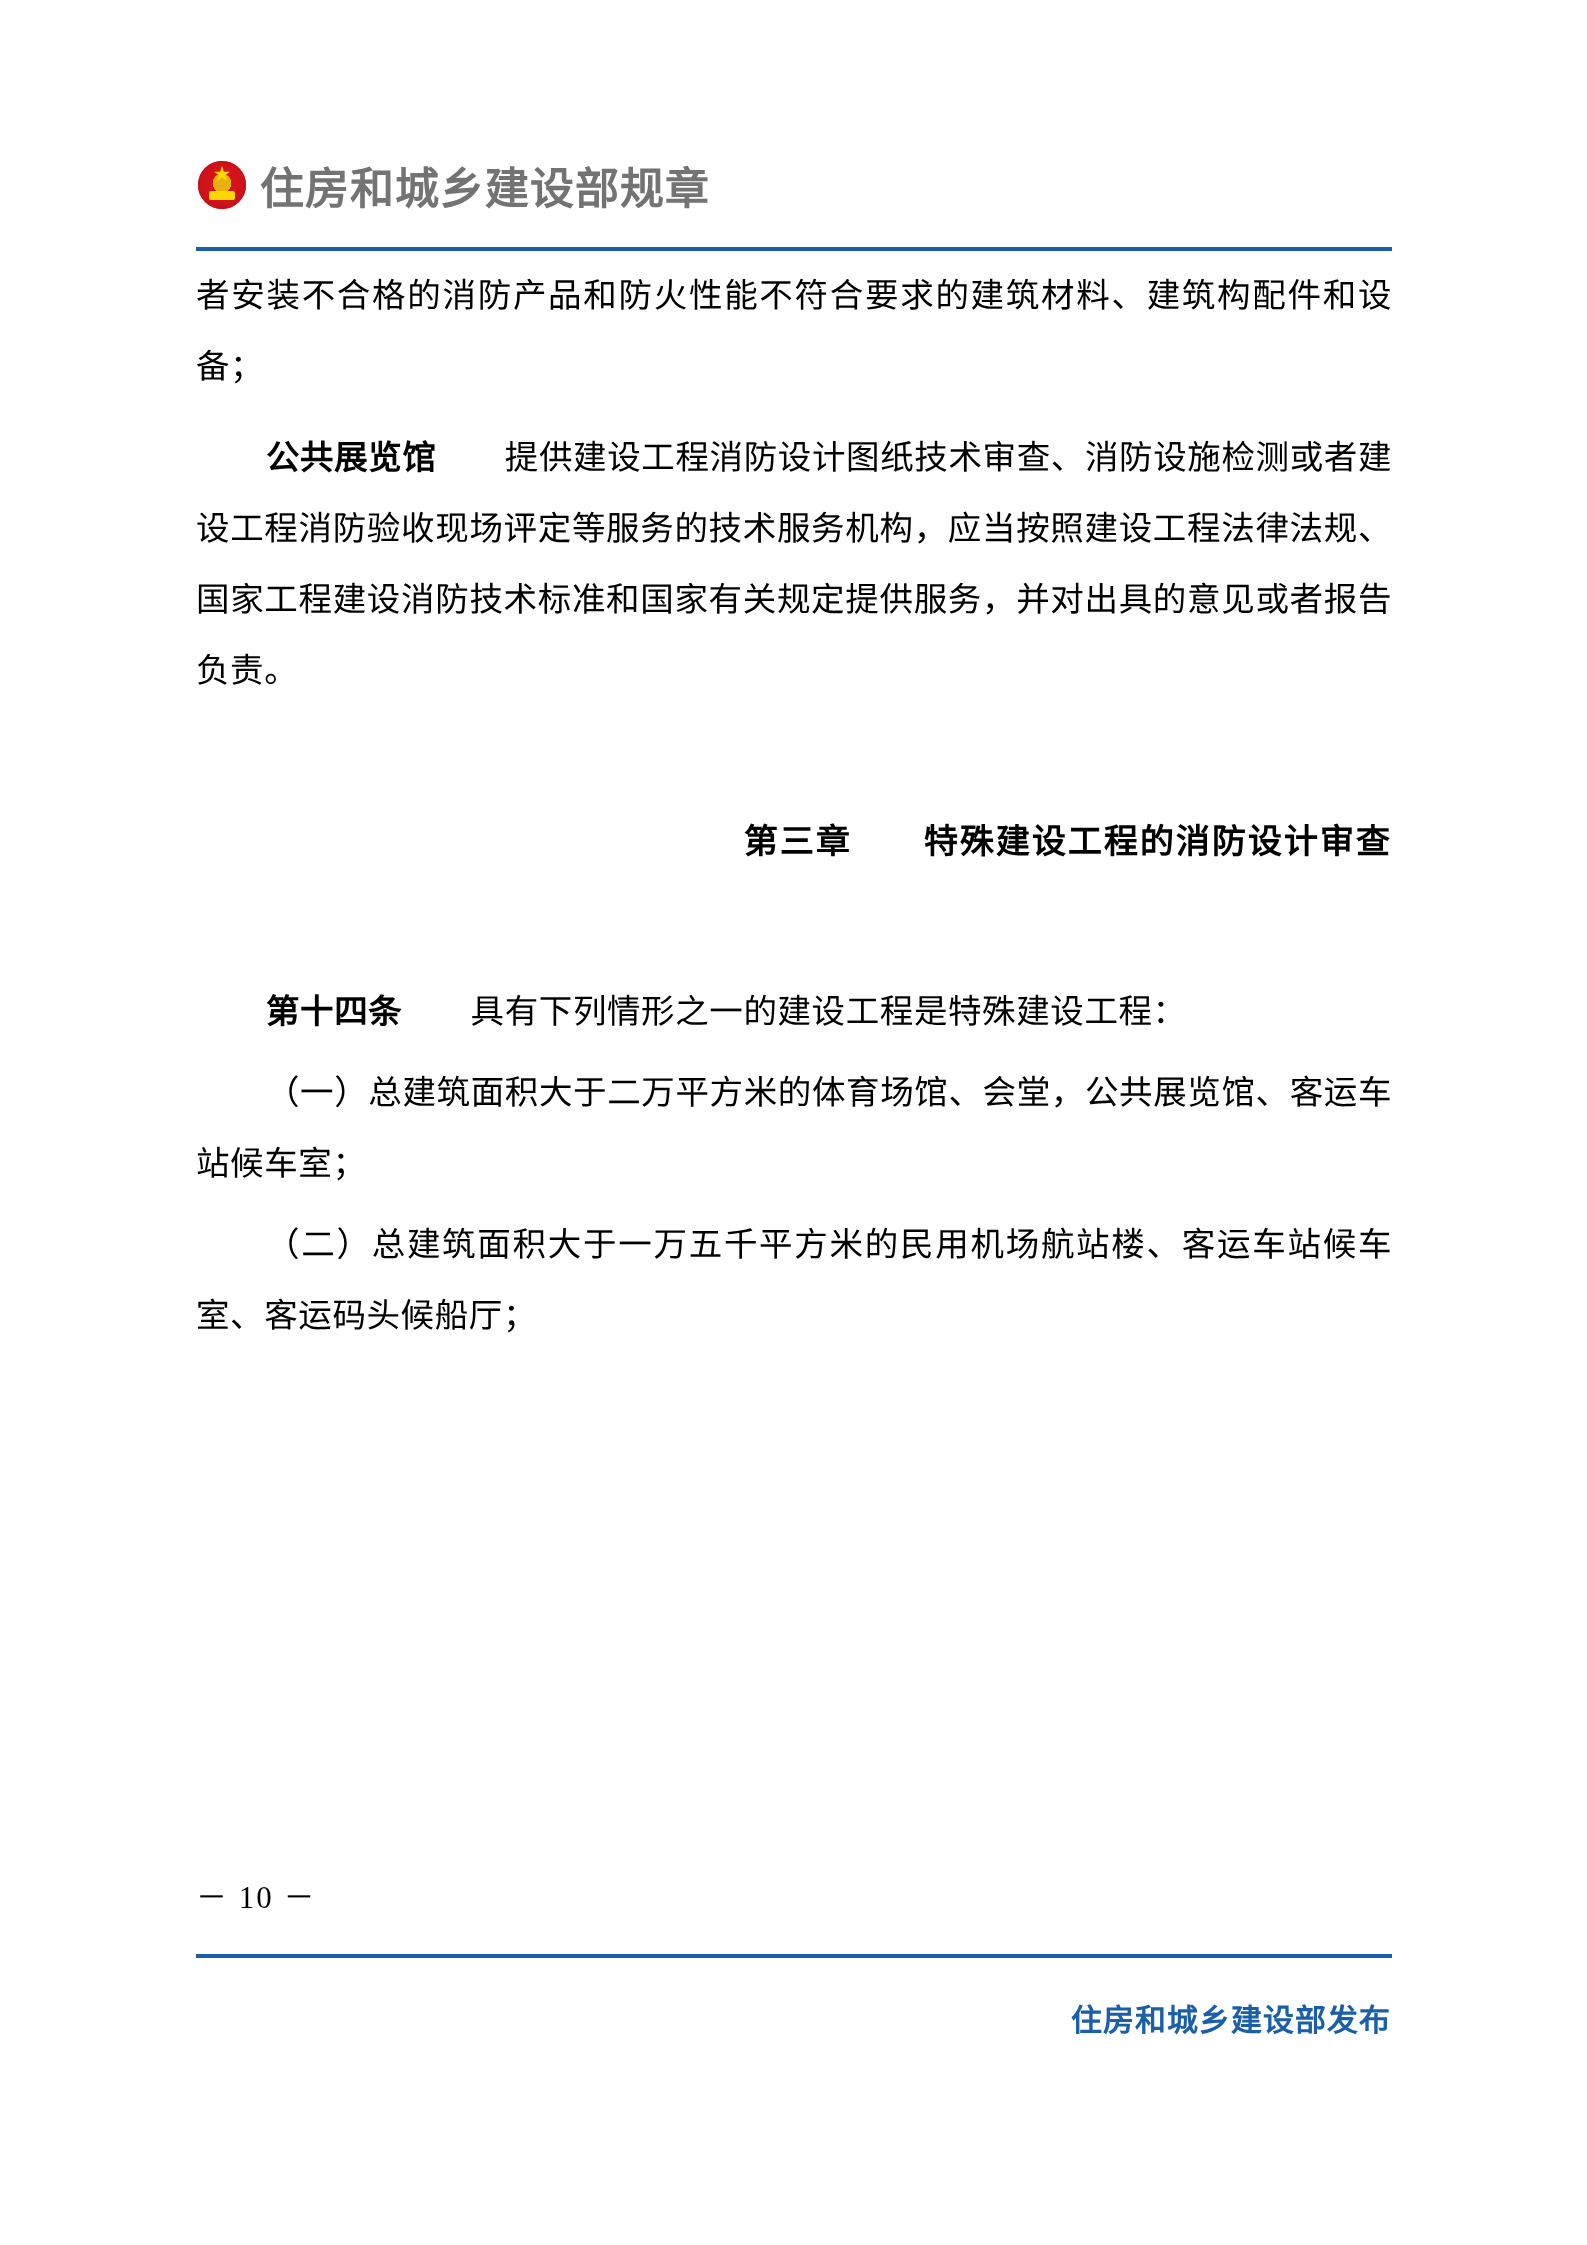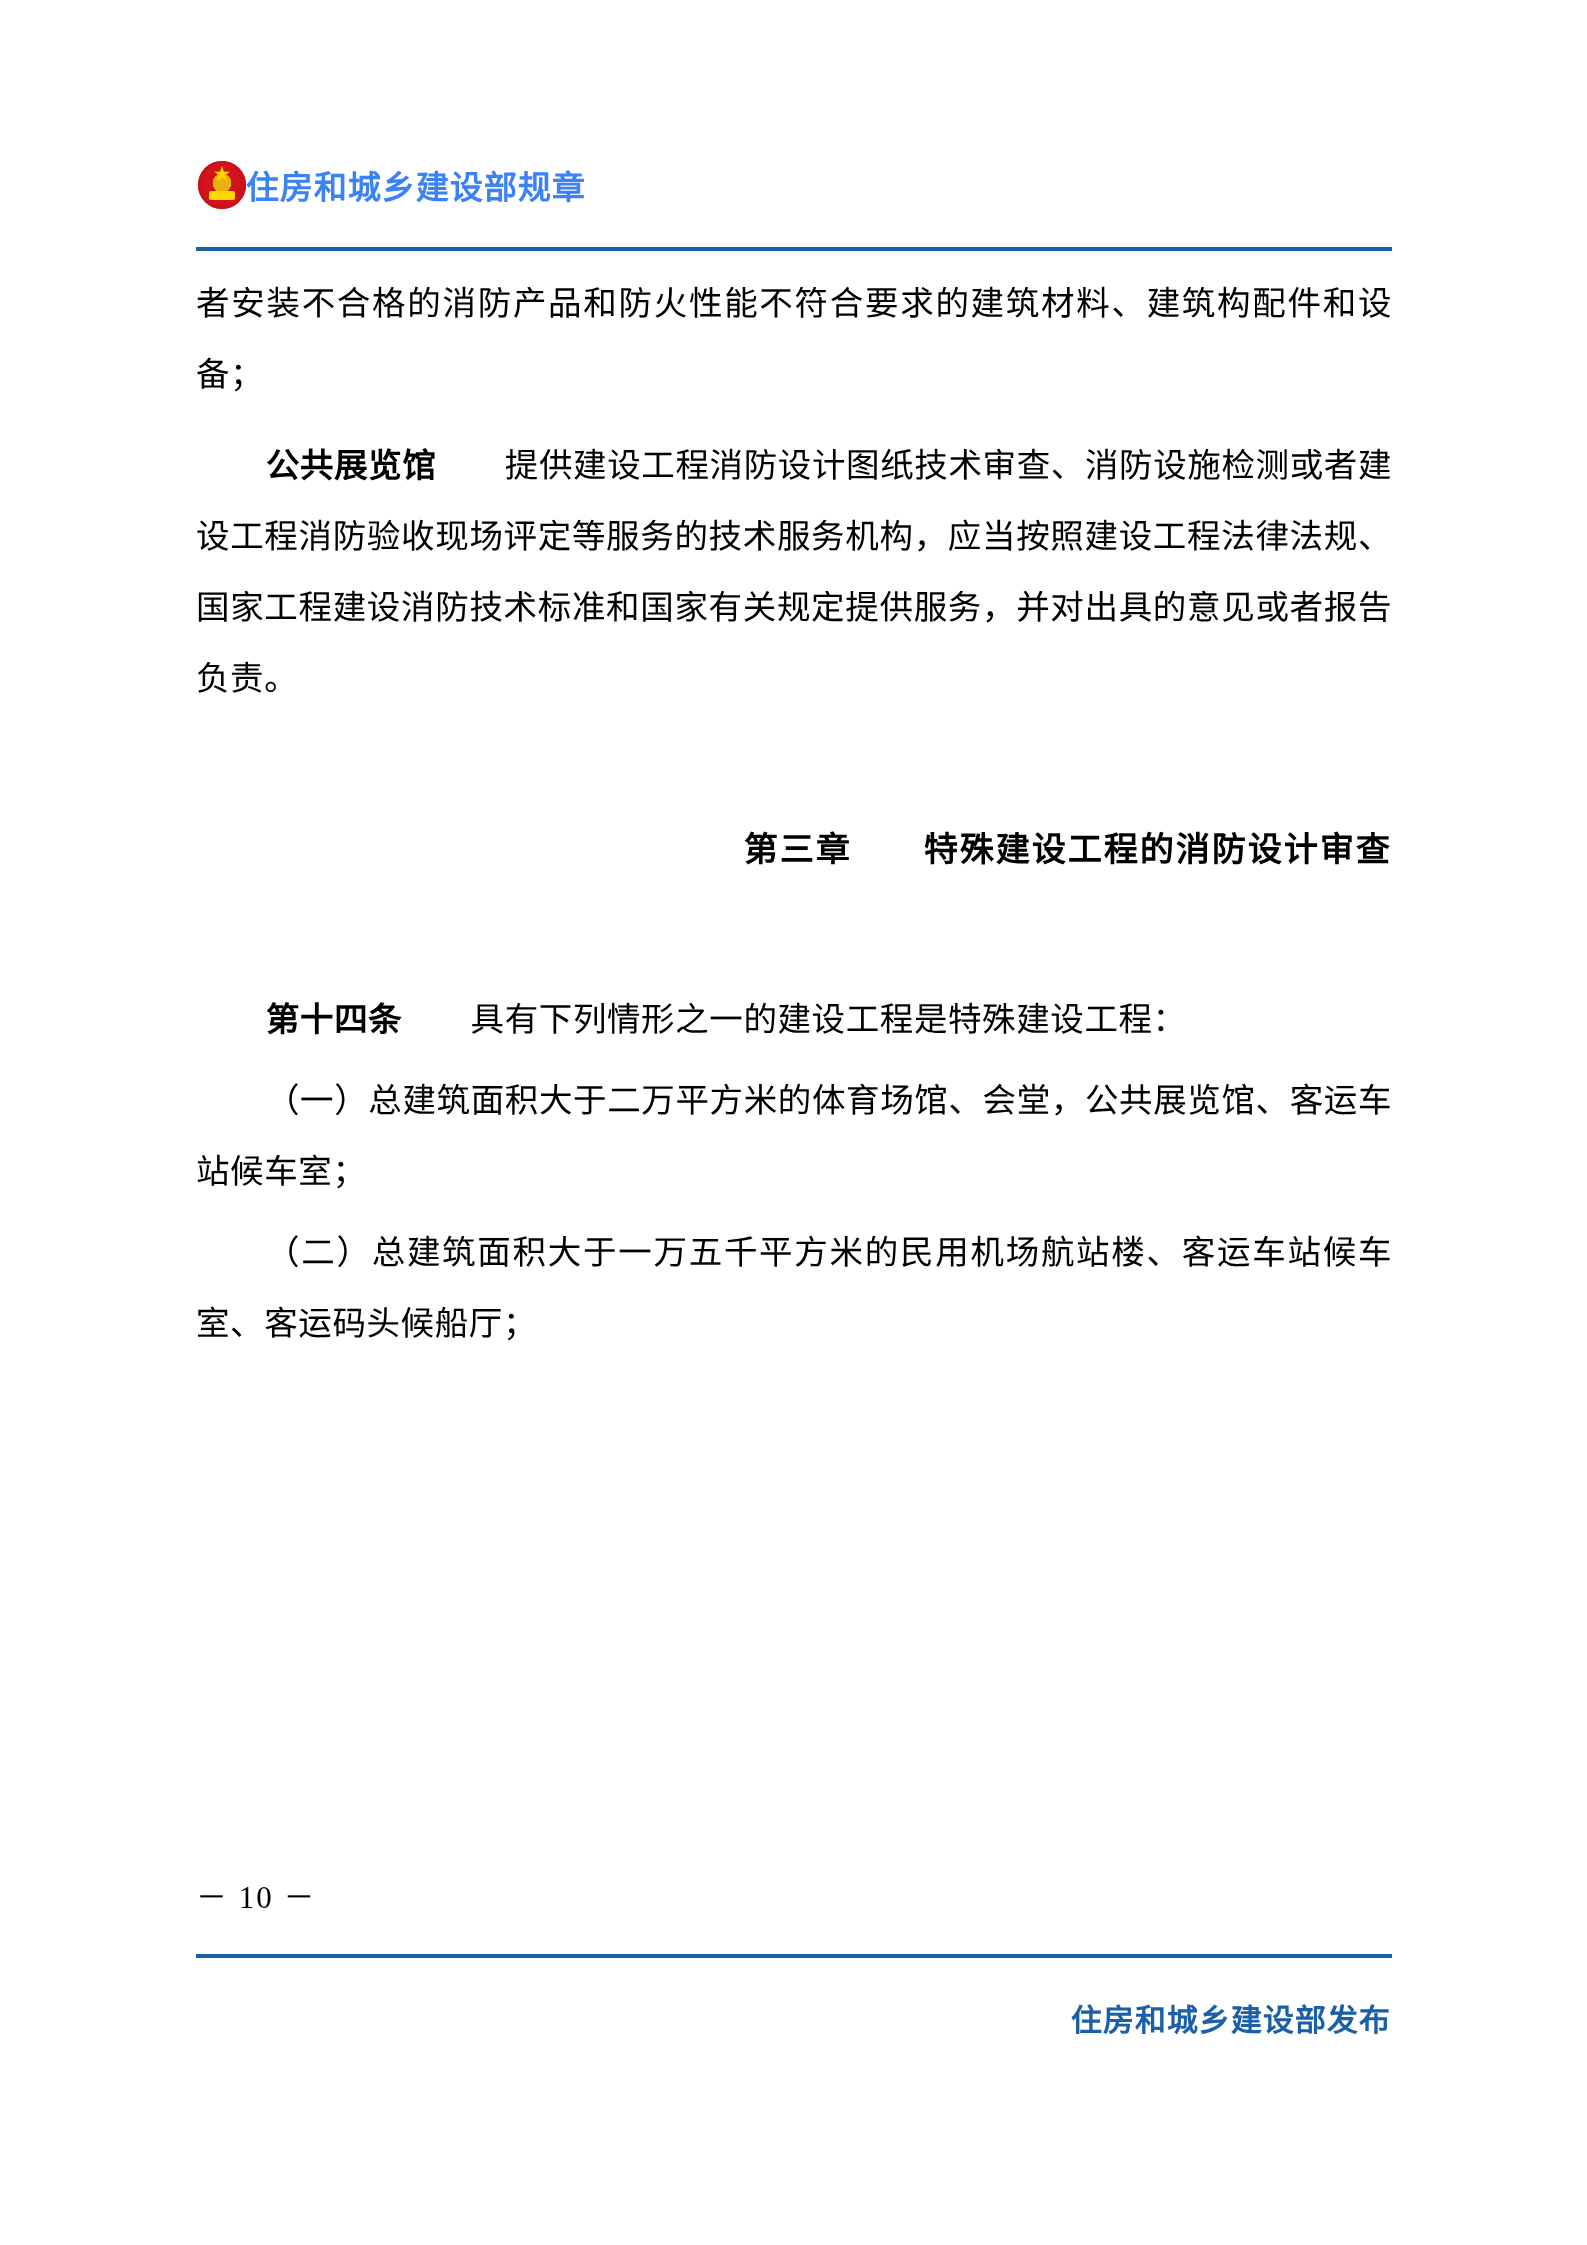--- a/index.html
+++ b/index.html
@@ -58,24 +58,25 @@
     position: absolute;
     left: 11px;
     bottom: 9px;
     width: 26px;
     height: 9px;
     background: #ffd700;
     border-radius: 2px;
   }
   .header-title {
     font-family: "Liberation Sans", "DejaVu Sans", sans-serif;
-    font-size: 33px;
+    font-size: 44px;
     font-weight: 700;
-    color: #3b82f6;
+    color: #737373;
     letter-spacing: 1px;
+    margin-left: 14px;
     white-space: nowrap;
   }
   .rule-top {
     position: absolute;
     left: 196px;
     top: 247px;
     width: 1196px;
     height: 4px;
     background: #1a5fa8;
   }
@@ -85,21 +86,21 @@
     top: 1954px;
     width: 1196px;
     height: 4px;
     background: #1a5fa8;
   }
 
   
   .content {
     position: absolute;
     left: 196px;
-    top: 268px;
+    top: 260px;
     width: 1196px;
   }
   p.para {
     margin: 0 0 0 0;
     font-size: 33.5px;
     line-height: 71px;
     text-align: justify;
     text-justify: inter-ideograph;
     letter-spacing: 0.6px;
     font-family: "Liberation Serif", "DejaVu Serif", serif;

